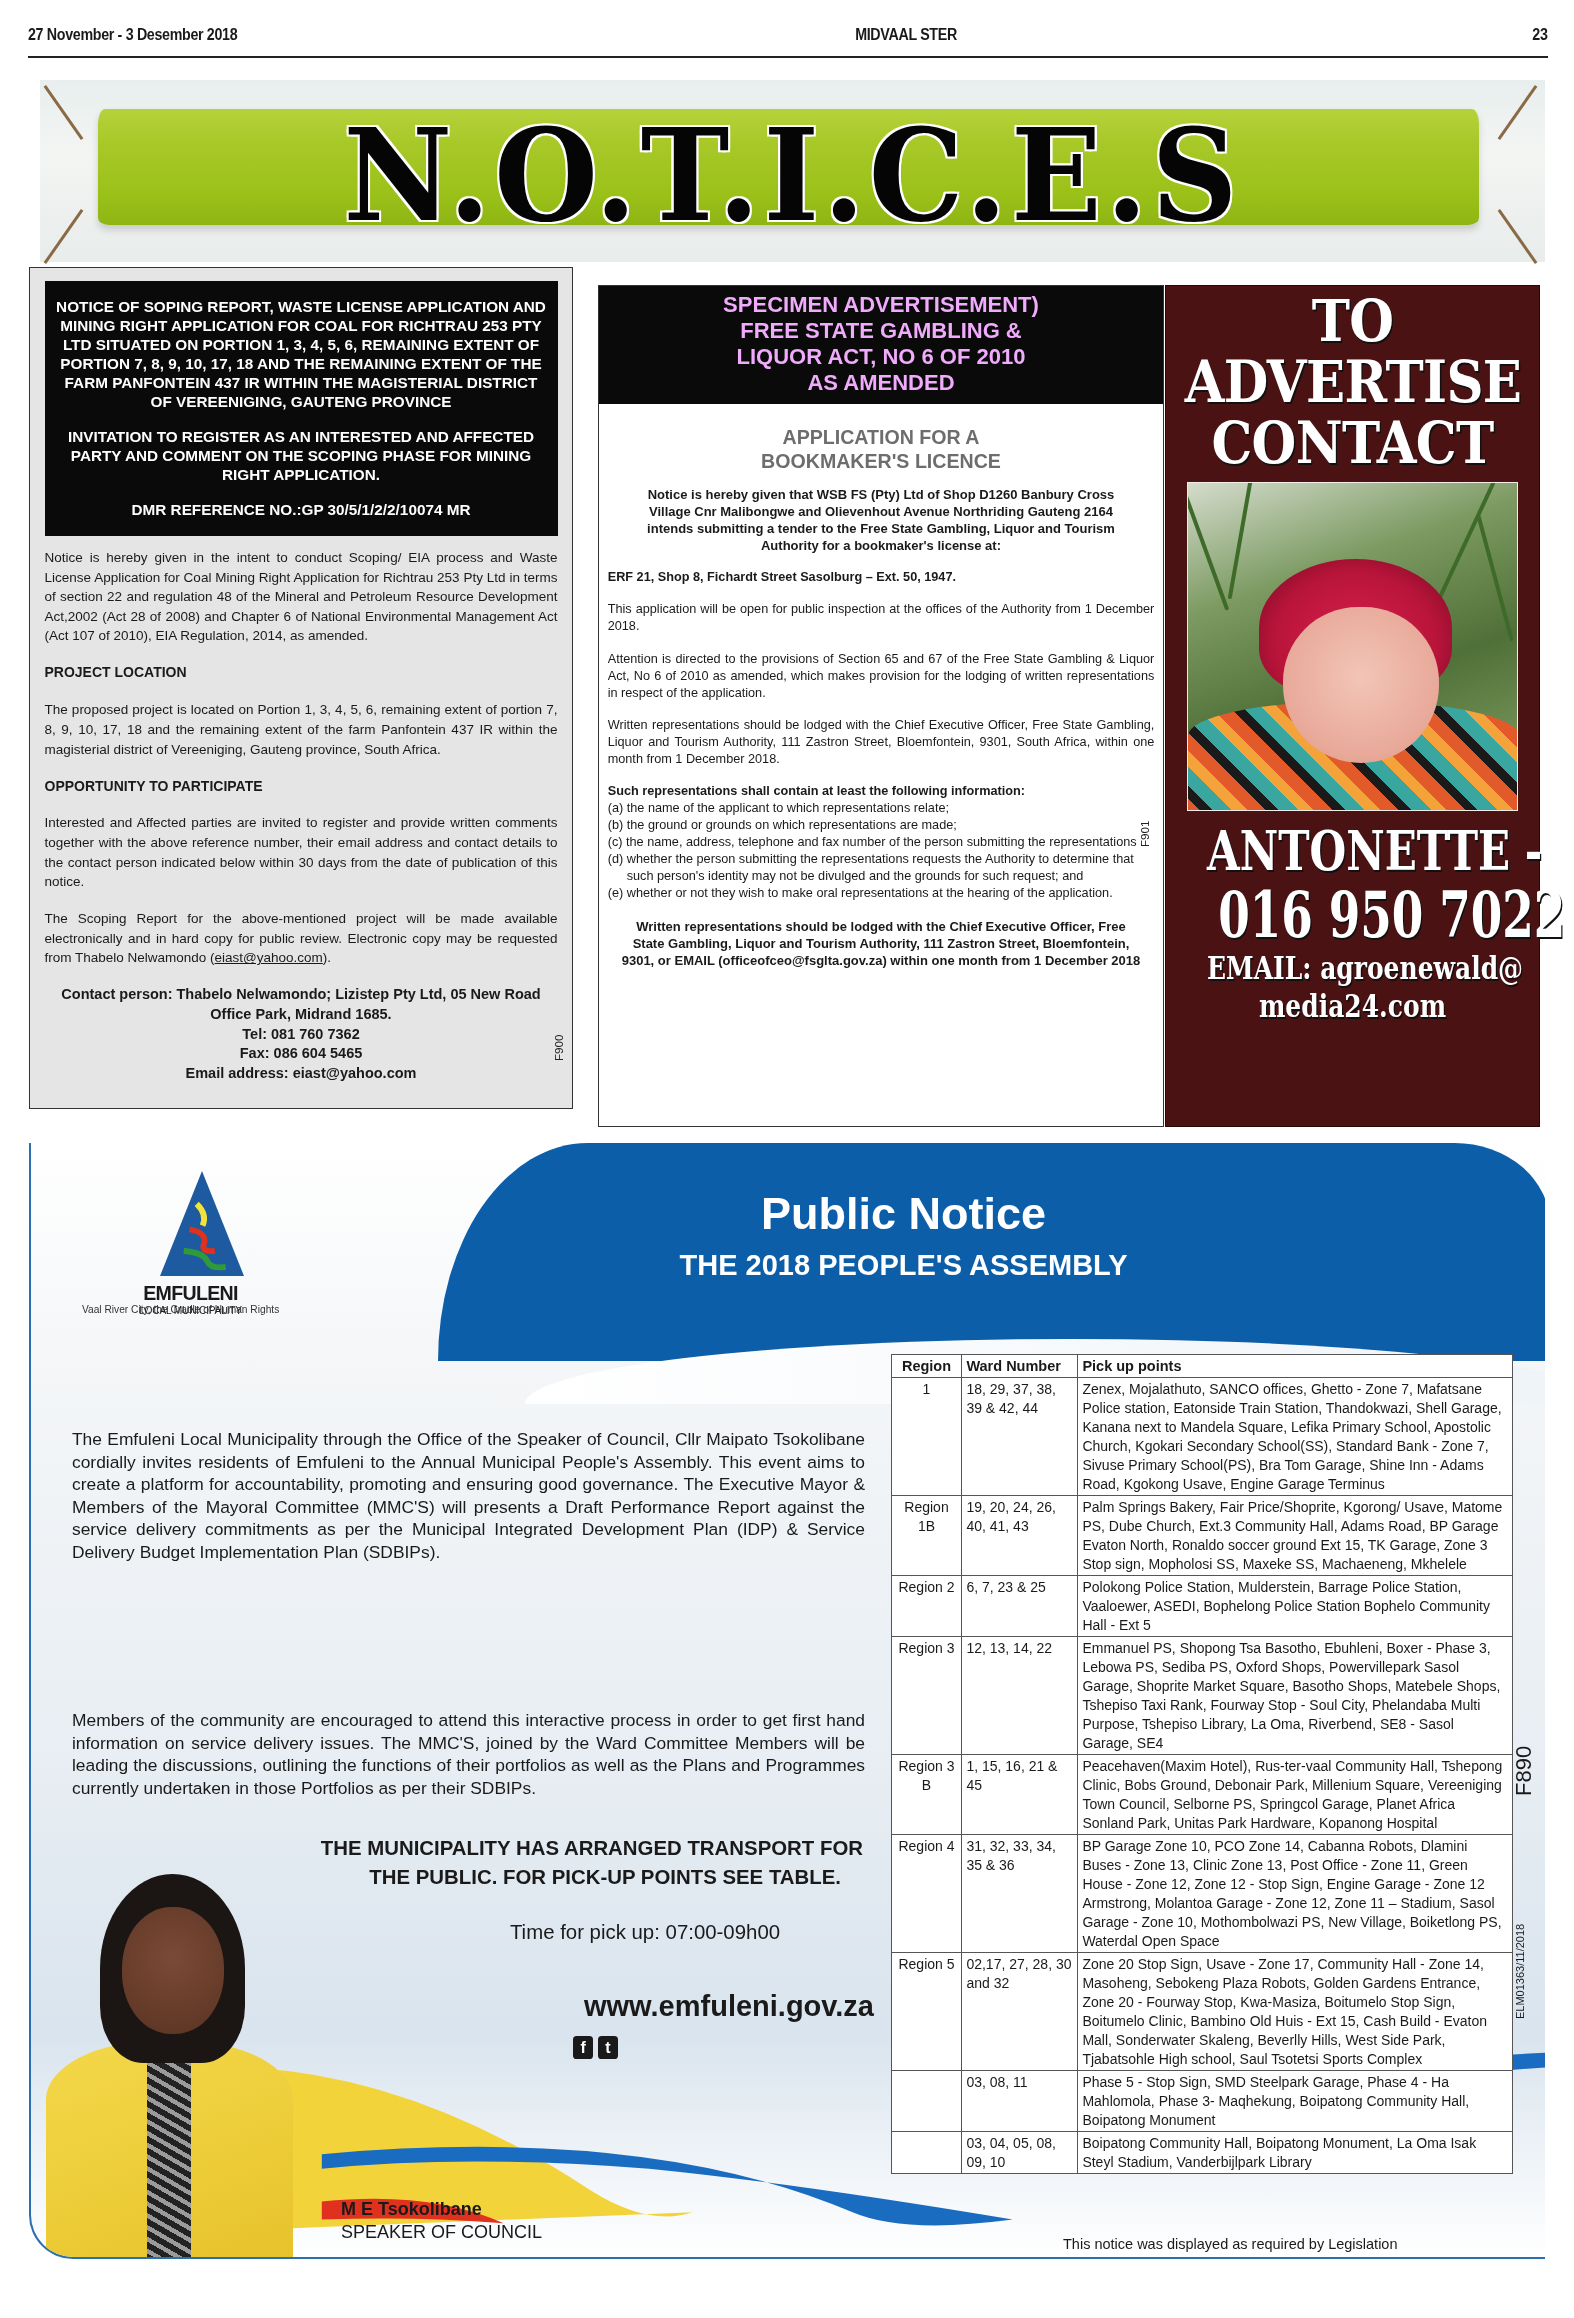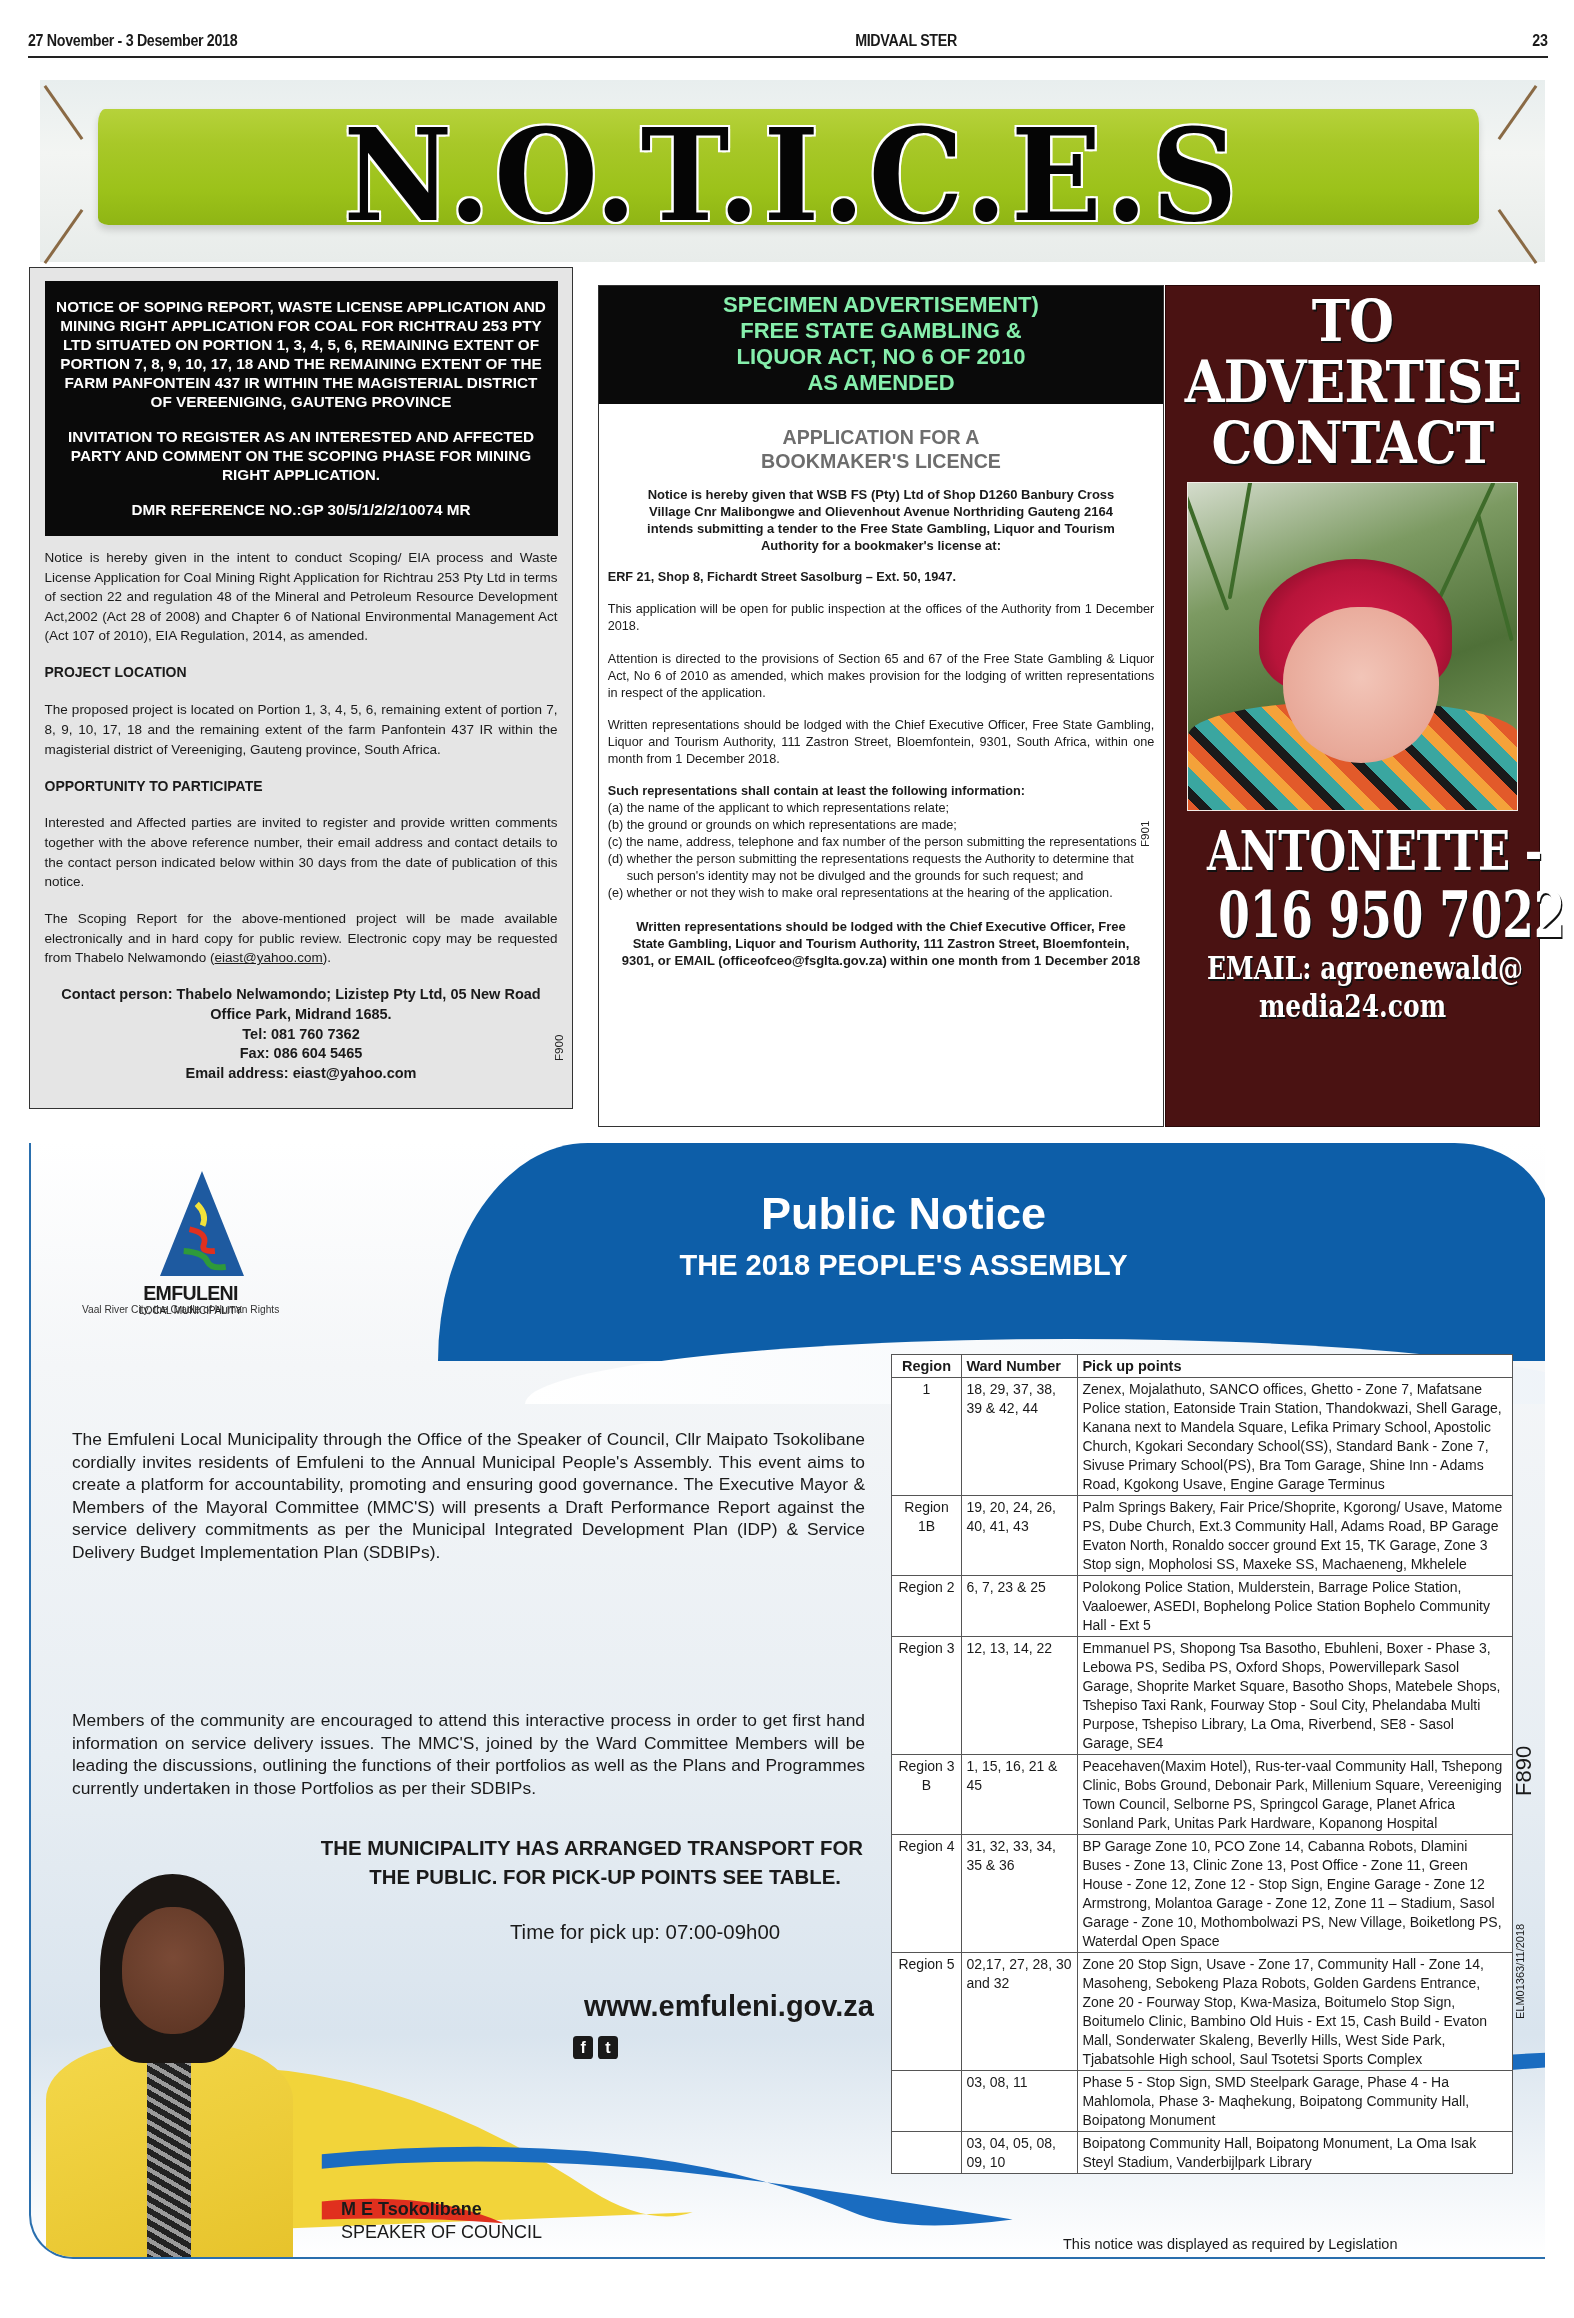--- a/index.html
+++ b/index.html
@@ -1,20 +1,20 @@
 <!DOCTYPE html>
 <html style="font-size:11.6px"><head>
 <meta charset="utf-8">
 <style>
   * { box-sizing: border-box; margin: 0; padding: 0; }
   html, body { width: 1574px; height: 2319px; background: #ffffff; overflow: hidden; }
   body { font-family: "Liberation Sans", sans-serif; color: #1a1a1a; position: relative; }
 
   
-  .masthead { position: absolute; left: 28px; top: 32px; width: 1520px; height: 26px; border-bottom: 2.2px solid #222; display: flex; justify-content: space-between; align-items: flex-end; padding-bottom: 5px; }
+  .masthead { position: absolute; left: 28px; top: 32px; width: 1520px; height: 26px; border-bottom: 2.2px solid #222; display: flex; justify-content: space-between; align-items: flex-end; padding-bottom: 11px; }
   .masthead span { font-family: "Liberation Sans", sans-serif; font-weight: bold; font-size: 17.4px; letter-spacing: -0.4px; transform: scaleX(0.82); transform-origin: left bottom; display: inline-block; }
   .masthead .center { transform-origin: center bottom; }
   .masthead .right { transform-origin: right bottom; }
 
   
   .banner { position: absolute; left: 40px; top: 80px; width: 1505px; height: 182px; background: linear-gradient(#e8eeee, #f3f5f3 40%, #e8ecea); }
   .banner-cloth { position: absolute; left: 58px; top: 29px; width: 1381px; height: 116px; background: linear-gradient(180deg, #b6d23a 0%, #a8c828 30%, #9cc21a 70%, #8fb514 100%); border-radius: 7.3px 7.3px 10.2px 10.2px / 14.5px 14.5px 7.3px 7.3px; box-shadow: 0 4.4px 7.3px rgba(0,0,0,0.15); }
   .rope { position: absolute; width: 2.9px; height: 65px; background: #8a6a45; }
   .banner-text { position: absolute; left: 0; right: 0; top: 26px; text-align: center; font-family: "DejaVu Serif", serif; font-weight: bold; font-size: 128px; line-height: 138px; letter-spacing: 4.4px; color: #050505; text-shadow: 0 0 0 #fff, 2.2px 2.2px 0 #fff, -2.2px -2.2px 0 #fff, 2.2px -2.2px 0 #fff, -2.2px 2.2px 0 #fff; transform: scaleX(0.93); transform-origin: center; }
 
@@ -25,21 +25,21 @@
   .n1-head p:last-child { margin-bottom: 0; }
   .n1-body { padding: 11.6px 14.5px 0 14.5px; font-size: 13.5px; line-height: 19.6px; text-align: justify; }
   .n1-body p { margin-bottom: 17.4px; }
   .n1-body h4 { font-size: 14px; font-weight: bold; margin-bottom: 17.4px; }
   .n1-body .link { text-decoration: underline; }
   .n1-contact { text-align: center; font-weight: bold; font-size: 14.5px; line-height: 19.6px; padding: 0 14.5px; }
   .vcode { position: absolute; font-size: 11.6px; transform: rotate(-90deg); transform-origin: left top; color: #222; }
 
   
   .notice2 { position: absolute; left: 598px; top: 285px; width: 566px; height: 842px; border: 1.5px solid #333; background: #fff; }
-  .n2-head { background: #0a0a0a; color: #86efac; text-align: center; padding: 5.8px 7.3px 8.7px; font-weight: bold; font-size: 22px; line-height: 26px; }
+  .n2-head { background: #0a0a0a; color: #f0abfc; text-align: center; padding: 5.8px 7.3px 8.7px; font-weight: bold; font-size: 22px; line-height: 26px; }
   .n2-sub { text-align: center; color: #6d6d6d; font-weight: bold; font-size: 19.6px; line-height: 24px; margin-top: 20.4px; }
   .n2-body { padding: 13px 8.7px 0 8.7px; font-size: 12.7px; line-height: 17px; }
   .n2-body .center-bold { text-align: center; font-weight: bold; font-size: 13px; padding: 0 17.4px; }
   .n2-body p { margin-bottom: 15.3px; text-align: justify; }
   .n2-body .bold { font-weight: bold; }
   .n2-list { list-style: none; margin-bottom: 15.3px; }
   .n2-list li { padding-left: 19px; text-indent: -19px; }
   .n2-footer { text-align: center; font-weight: bold; font-size: 13px; line-height: 17.4px; padding: 0 22px; }
 
   

